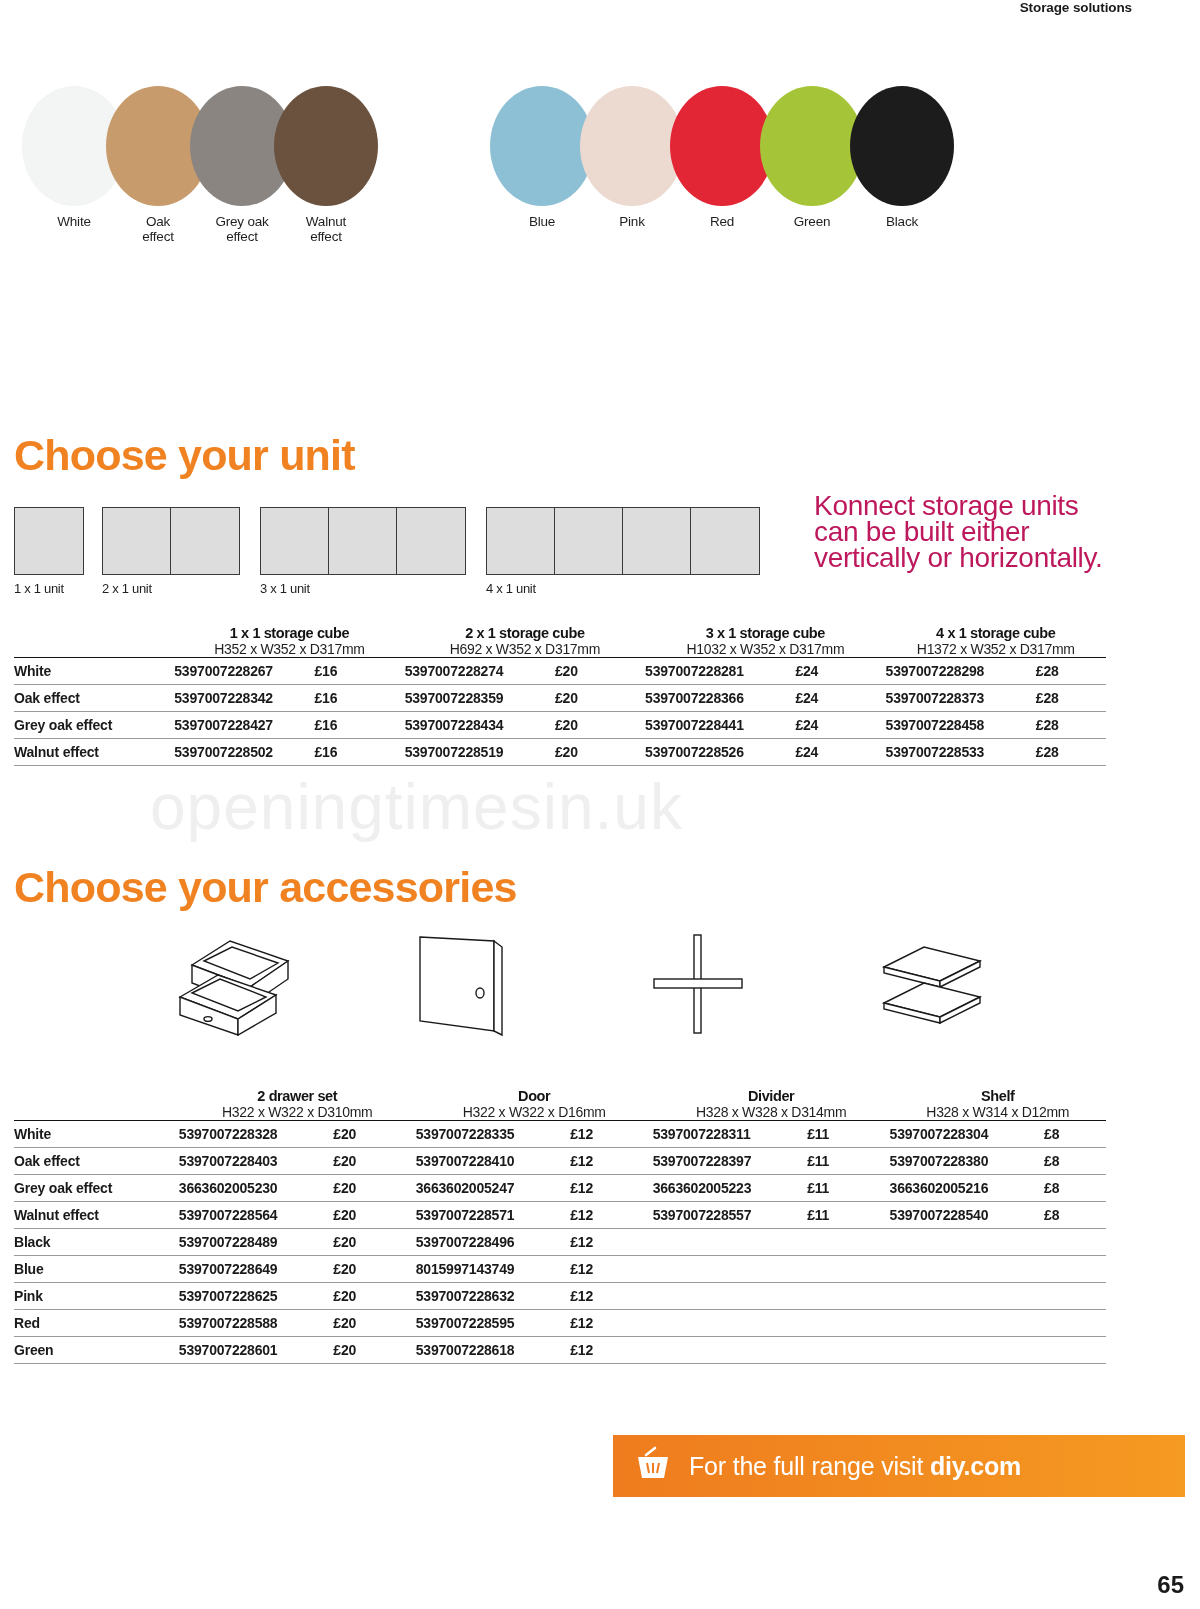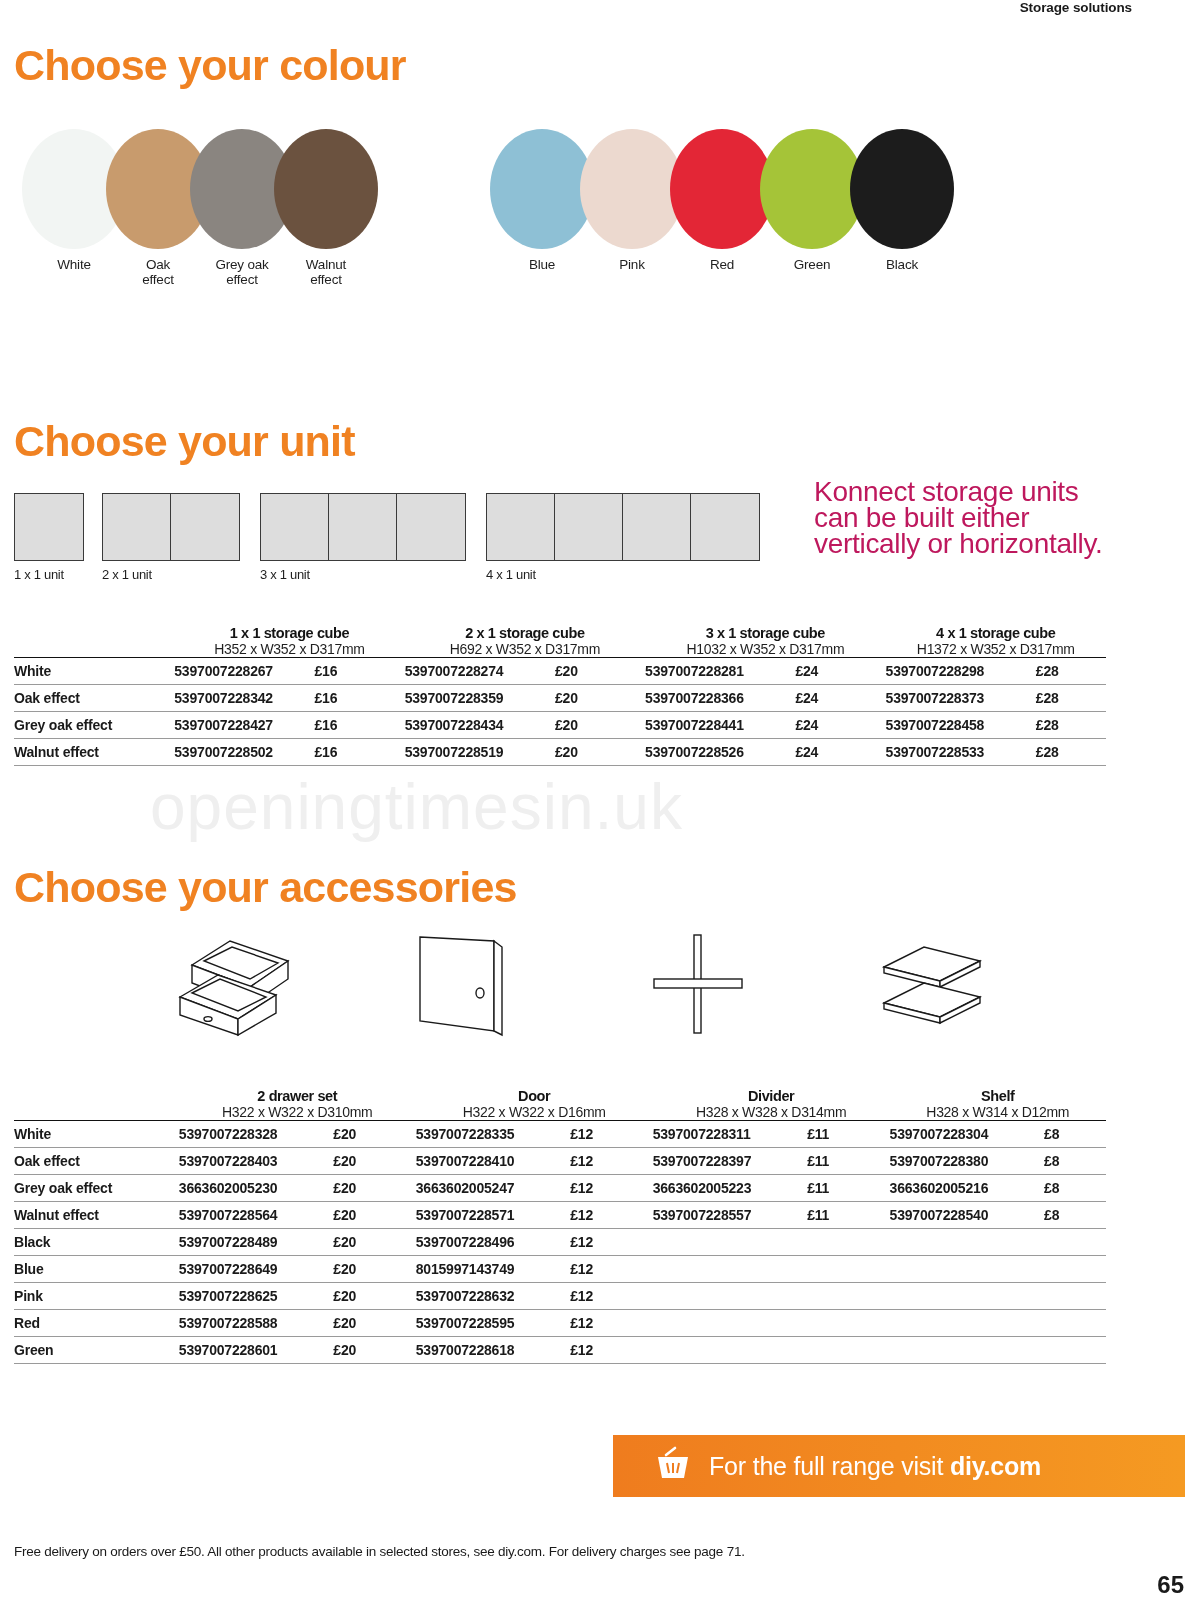--- a/index.html
+++ b/index.html
@@ -52,21 +52,21 @@
     text-align: center;
     width: 104px;
     font-size: 13.5px;
     line-height: 15px;
     color: #1f1f1f;
     letter-spacing: -0.2px;
     top: 128px;
   }
 
   
-  #unit-section { position: absolute; top: 420px; left: 14px; width: 1120px; }
+  #unit-section { position: absolute; top: 434px; left: 14px; width: 1120px; }
   .unit-row { position: relative; height: 100px; margin-top: 30px; }
   .unit-block {
     position: absolute;
     top: 0;
     display: flex;
     border: 1.6px solid #3a3a3a;
     height: 68px;
   }
   .unit-cell {
     width: 68px; height: 100%;
@@ -153,21 +153,21 @@
   .acc-icon { position: absolute; bottom: 0; }
 
   
   #cta-banner {
     position: absolute;
     left: 613px; top: 1435px;
     width: 572px; height: 62px;
     background: linear-gradient(90deg, #ef7c1e 0%, #f59a22 100%);
     display: flex;
     align-items: center;
-    padding-left: 40px;
+    padding-left: 20px;
     gap: 16px;
   }
   .cta-text {
     color: #ffffff;
     font-size: 25px;
     letter-spacing: -0.2px;
   }
   .cta-text b { font-weight: 700; }
 
   #legal {
@@ -187,21 +187,20 @@
     font-weight: 700;
     color: #1a1a1a;
   }
 </style>
 </head>
 <body>
 
 <div class="page-header">Storage solutions</div>
 
 <div id="colour-section">
-  <div class="section-title">Choose your colour</div>
 
 
   <div class="swatch-group" style="margin-top:42px;">
 
     <div class="swatch" style="left: 8px; background: rgb(242, 245, 243);"></div>
     <div class="swatch" style="left: 92px; background: rgb(200, 155, 109);"></div>
     <div class="swatch" style="left: 176px; background: rgb(138, 133, 128);"></div>
     <div class="swatch" style="left: 260px; background: rgb(107, 82, 63);"></div>
 
     <div class="swatch-caption" style="left:8px;">
@@ -541,15 +540,14 @@
     <svg width="40" height="38" viewBox="0 0 40 38" fill="none">
       <path d="M13 10 L22 3" stroke="#fff" stroke-width="2.6" stroke-linecap="round"></path>
       <path d="M5 12 L35 12 L31 33 L9 33 Z" fill="#fff"></path>
       <path d="M14 18 L16 28 M20 18 L20 28 M26 18 L24 28" stroke="#ef7c1e" stroke-width="2"></path>
     </svg>
   </span>
   <span class="cta-text"><span>For the full range visit </span><b>diy.com</b></span>
 </div>
 
 <div id="legal">
-  <div>Free delivery on orders over £50. All other products available in selected stores, see diy.com. For delivery charges see page 71.</div>
 </div>
 <div id="page-number">65</div>
 
 </body></html>

